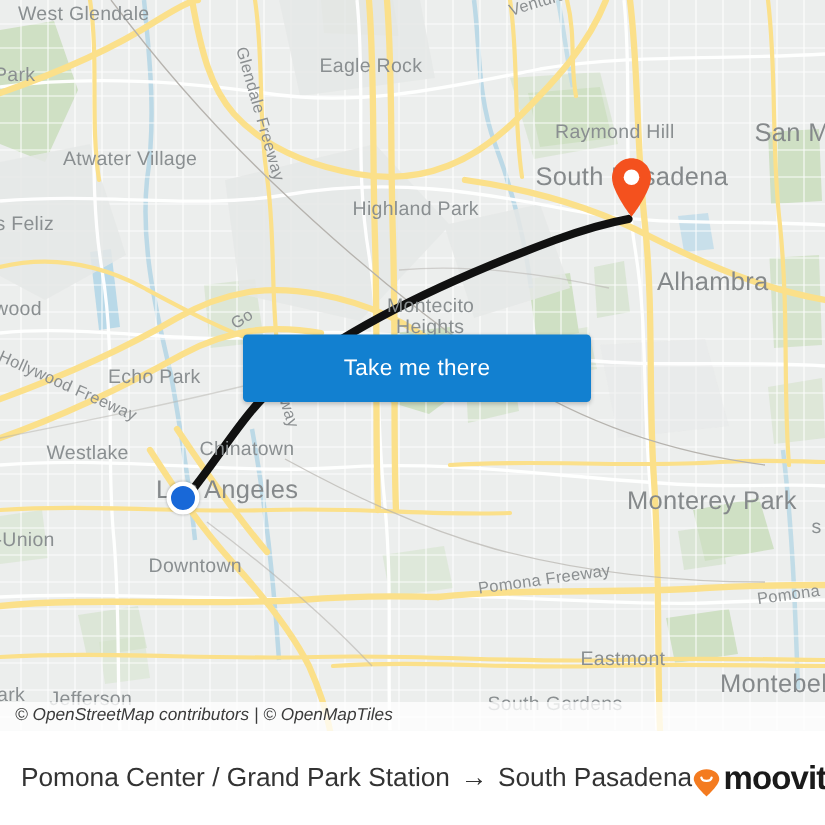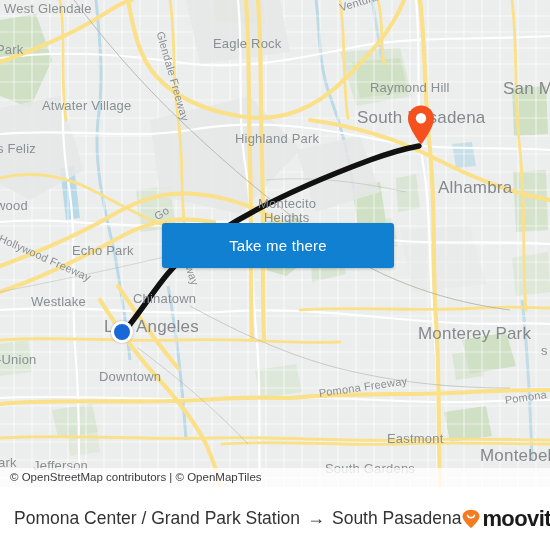--- a/index.html
+++ b/index.html
@@ -70,20 +70,21 @@
   
   #attribution {
     position: absolute;
     left: 0; bottom: 0;
     width: 100%;
     padding: 3px 0 4px 10px;
     font-size: 11.5px;
     color: #3b3b3b;
     background: rgba(255,255,255,.78);
     white-space: nowrap;
+    font-style: italic;
   }
 
   
   #footer {
     position: absolute;
     left: 0; top: 487px;
     width: 550px; height: 63px;
     background: #ffffff;
     display: flex;
     align-items: center;
@@ -94,21 +95,21 @@
     align-items: center;
     gap: 7px;
     font-size: 17.5px;
     color: #333333;
     white-space: nowrap;
   }
   #trip-arrow { font-size: 18px; color: #333; }
   #moovit-logo {
     margin-left: auto;
     display: flex;
-    align-items: center;
+    align-items: flex-end;
     gap: 1px;
   }
   #moovit-wordmark {
     font-size: 22px;
     font-weight: bold;
     color: #1a1a1a;
     letter-spacing: -.6px;
   }
 </style>
 </head>
@@ -216,21 +217,21 @@
       <path class="rail" d="M74,0 C104,40 140,82 182,122 C228,166 278,208 330,244 C386,282 448,302 510,310"></path>
       <path class="rail" d="M190,306 C234,330 280,352 330,366 C390,382 450,388 510,388" opacity=".7"></path>
       <path class="rail" d="M0,292 C60,280 120,268 176,254" opacity=".5"></path>
       <path class="rail" d="M138,348 C178,378 216,410 248,444" opacity=".6"></path>
       <path class="rail" d="M266,180 C312,176 360,182 406,192" opacity=".55"></path>
 
       <path id="route-line" d="M124,332 C150,300 164,272 190,252 C236,216 300,186 370,160 C392,152 408,148 419,146" stroke="#111111" stroke-width="5.5" fill="none" stroke-linecap="round" stroke-linejoin="round"></path>
     </svg>
 
     <div id="map-labels">
-        <div class="maplabel place" style="left: 4px; top: 1px;">West Glendale</div>
+        <div class="maplabel place" style="left: 12px; top: 1px;">West Glendale</div>
         <div class="maplabel place" style="left: -4px; top: 42px;">Park</div>
         <div class="maplabel place" style="left: 213px; top: 36px;">Eagle Rock</div>
         <div class="maplabel road" style="left: 338px; top: 2px; transform: rotate(-17deg); transform-origin: left top;">Ventura Fre</div>
         <div class="maplabel road" style="left: 166px; top: 30px; transform: rotate(74deg); transform-origin: left top;">Glendale Freeway</div>
         <div class="maplabel place" style="left: 370px; top: 80px;">Raymond Hill</div>
         <div class="maplabel big" style="left: 503px; top: 79px;">San Ma</div>
         <div class="maplabel big" style="left: 357px; top: 108px;">South Pasadena</div>
         <div class="maplabel place" style="left: 42px; top: 98px;">Atwater Village</div>
         <div class="maplabel place" style="left: 235px; top: 131px;">Highland Park</div>
         <div class="maplabel place" style="left: -3px; top: 141px;">s Feliz</div>

